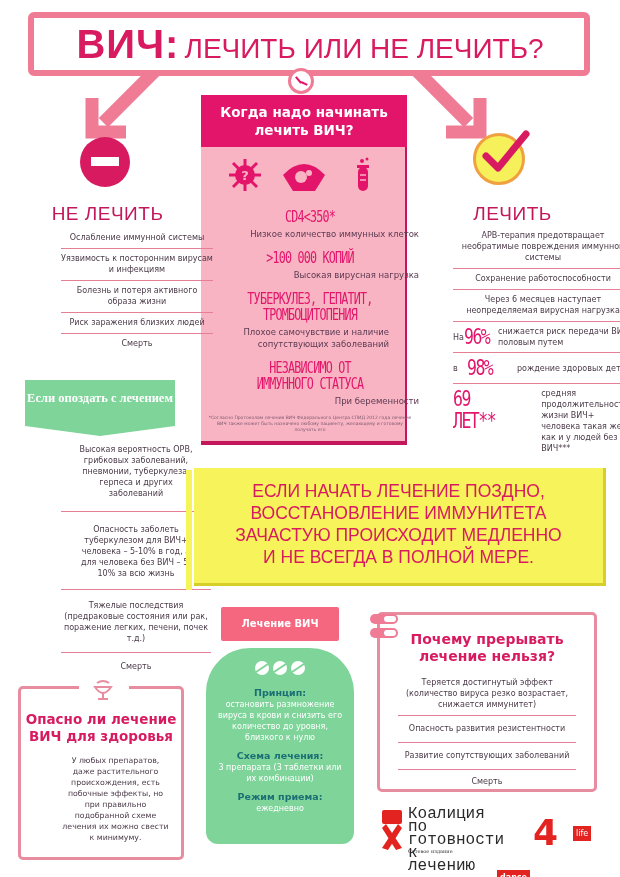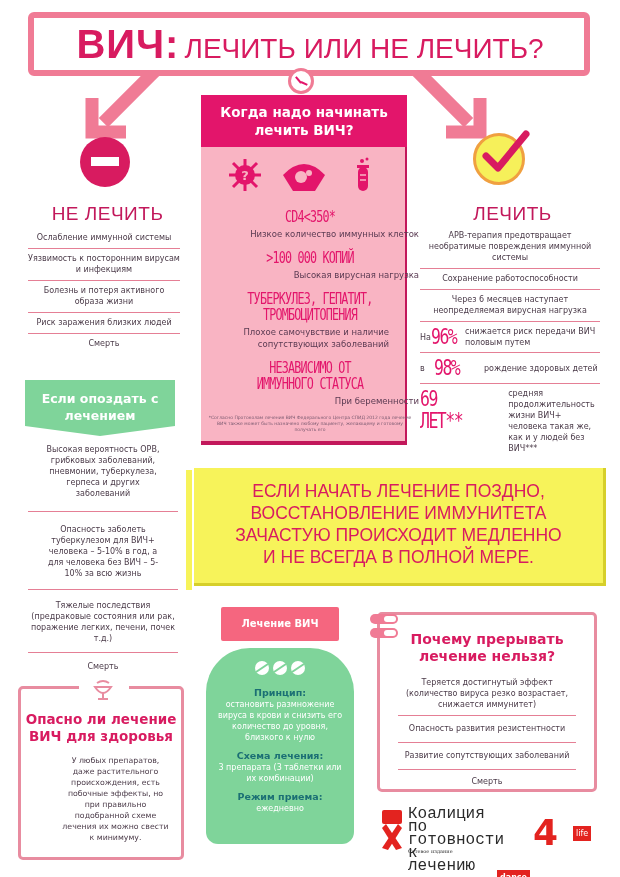--- a/index.html
+++ b/index.html
@@ -41,29 +41,30 @@
   }
   .c-icons { position: absolute; left: 0; top: 10px; width: 100%; height: 40px; }
   .big-cond { font-family: "DejaVu Sans Mono", "Liberation Mono", monospace; color: #e3156b; text-align: center; font-size: 15px; letter-spacing: -1px; line-height: 16px; transform: scaleX(0.78); }
   .small-desc { text-align: right; font-size: 8.5px; color: #5a3a52; line-height: 12px; }
   .footnote { text-align: center; font-size: 4.5px; color: #7a5a70; line-height: 6px; padding: 0 6px; }
 
   
   .circle-stop { position: absolute; left: 80px; top: 137px; width: 50px; height: 50px; border-radius: 50%; background: #d81b60; }
   .circle-stop::after { content: ""; position: absolute; left: 11px; top: 20px; width: 28px; height: 9px; background: #fff; }
   .col-title { position: absolute; font-family: "Liberation Sans", sans-serif; color: #c2185b; font-size: 19px; text-align: center; letter-spacing: 0.5px; }
-  .list { position: absolute; }
+  .list { position: absolute; margin-left: 33px; }
   .list .item { text-align: center; font-size: 8px; line-height: 11px; color: #4a3a48; padding: 4px 0 5px; border-bottom: 1.5px solid #e57f95; }
   .list .item.last { border-bottom: none; }
 
   .green-banner {
     position: absolute; left: 25px; top: 380px; width: 150px; height: 56px;
     background: #7fd49a; color: #fff; font-weight: bold; font-size: 12.5px; text-align: center;
     line-height: 17px; padding-top: 10px;
     clip-path: polygon(0 0, 100% 0, 100% 82%, 50% 100%, 0 82%);
+    font-family: Liberation Serif, serif;
   }
 
   
   .circle-check { position: absolute; left: 473px; top: 133px; width: 52px; height: 52px; border-radius: 50%; background: #f6f05a; border: 3px solid #f0a040; }
 
   .stat-row { display: flex; align-items: center; border-bottom: 1.5px solid #e57f95; padding: 4px 0; }
   .stat-pre { font-size: 8px; color: #4a3a48; width: 14px; }
   .stat-big { font-family: "DejaVu Sans Mono", "Liberation Mono", monospace; color: #e3156b; font-size: 22px; letter-spacing: -2px; transform: scaleX(0.75); transform-origin: left; width: 50px; line-height: 22px; }
   .stat-txt { font-size: 8px; color: #4a3a48; line-height: 11px; }
 

